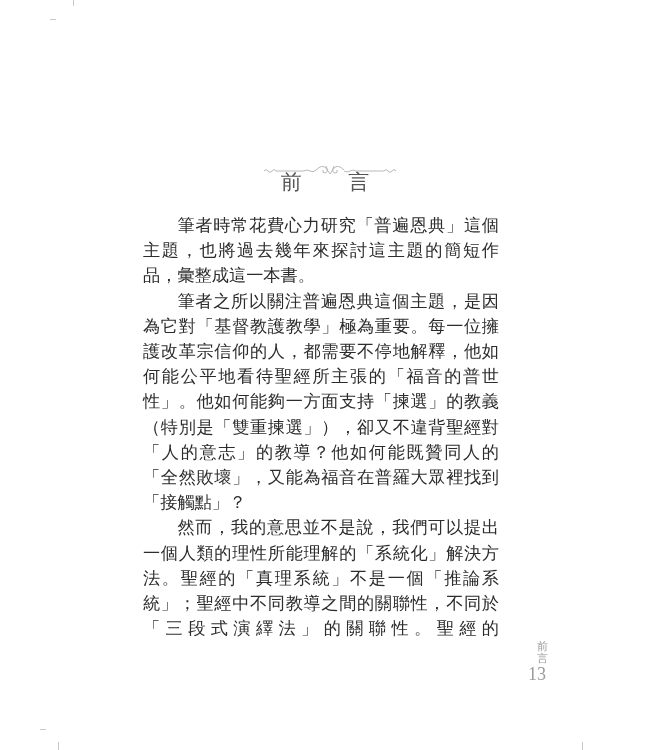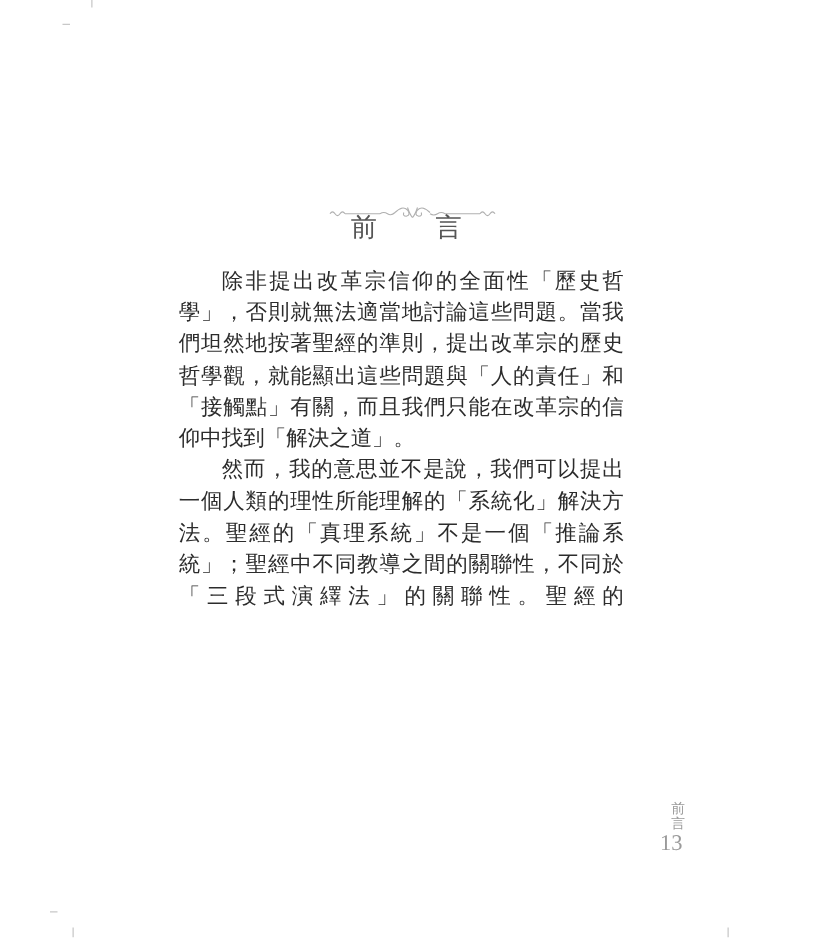--- a/index.html
+++ b/index.html
@@ -97,18 +97,19 @@
 
     <path d="M82 8 q-6 -6 -10 -2 q-3 4 1 5 q3 0 2 -3"></path>
     <path d="M72 4 q-2 6 -4 8"></path>
     <path d="M82 9 q3 2 6 0 q3 -2 6 0"></path>
     <line x1="94" y1="9" x2="122" y2="9"></line>
     <path d="M122 9 q2 -3 4 0 q2 3 4 0 q2 -3 4 0"></path>
   </g>
 </svg>
 
 <div class="body-text">
-  <p>除非提出改革宗信仰的全面性「歷史哲學」，否則就無法適當地討論這些問題。當我們坦然地按著聖經的準則，提出改革宗的歷史哲學觀，就能顯出這些問題與「人的責任」和「接觸點」有關，而且我們只能在改革宗的信仰中找到「解決之道」。</p>
+  <p>筆者時常花費心力研究「普遍恩典」這個主題，也將過去幾年來探討這主題的簡短作品，彙整成這一本書。</p>
+  <p>筆者之所以關注普遍恩典這個主題，是因為它對「基督教護教學」極為重要。每一位擁護改革宗信仰的人，都需要不停地解釋，他如何能公平地看待聖經所主張的「福音的普世性」。他如何能夠一方面支持「揀選」的教義（特別是「雙重揀選」），卻又不違背聖經對「人的意志」的教導？他如何能既贊同人的「全然敗壞」，又能為福音在普羅大眾裡找到「接觸點」？</p>
   <p style="text-align:justify;text-align-last:justify;">然而，我的意思並不是說，我們可以提出一個人類的理性所能理解的「系統化」解決方法。聖經的「真理系統」不是一個「推論系統」；聖經中不同教導之間的關聯性，不同於「三段式演繹法」的關聯性。聖經的</p>
 </div>
 
 <div class="side-running">前言</div>
 <div class="page-number">13</div>
 
 </body></html>

